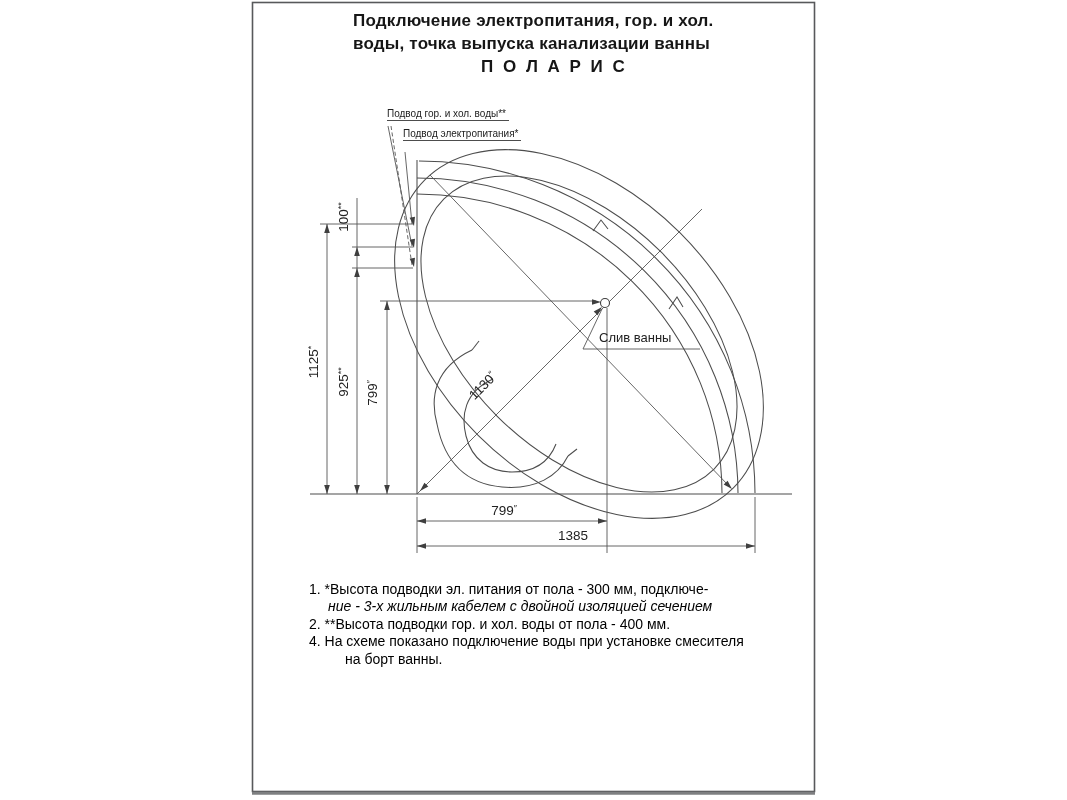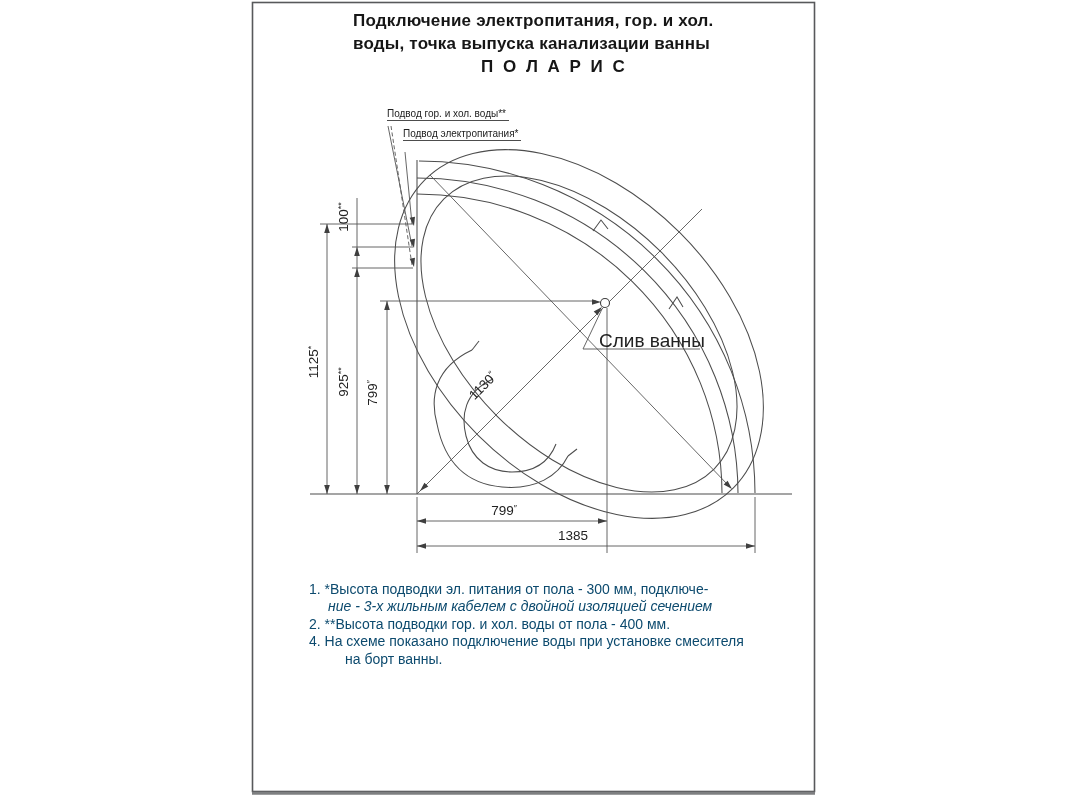--- a/index.html
+++ b/index.html
@@ -7,23 +7,23 @@
          font-family:"Liberation Sans",sans-serif;overflow:hidden;color:#1c1c1c;}
   .stage svg{position:absolute;left:0;top:0;}
   .abs{position:absolute;white-space:nowrap;}
   .title-line{font-size:17px;font-weight:bold;color:#161616;letter-spacing:.2px;}
   #title-1{left:353px;top:11px;}
   #title-2{left:353px;top:34px;}
   #title-3{left:481px;top:57px;letter-spacing:2.5px;}
   .leader-label{font-size:10px;color:#222;border-bottom:1.2px solid #4d4d4d;padding:0 3px 1px 0;}
   #label-water{left:387px;top:108px;}
   #label-power{left:403px;top:128px;text-align:center;}
-  #label-drain{left:599px;top:330px;font-size:19px;color:#222;}
+  #label-drain{left:599px;top:330px;font-size:13px;color:#222;}
   .notes{position:absolute;left:309px;top:581px;width:480px;font-size:14px;
-         line-height:17.4px;color:#0c4a6e;}
+         line-height:17.4px;color:#000000;}
   .note-line{white-space:nowrap;}
   .ind-a{padding-left:19px;font-style:italic;}
   .ind-b{padding-left:16px;}
   .ind-c{padding-left:8px;margin-left:28px;}
   .dim-text{font-size:13.5px;fill:#222;}
   .sup{font-size:9px;}
 </style>
 </head>
 <body>
 

